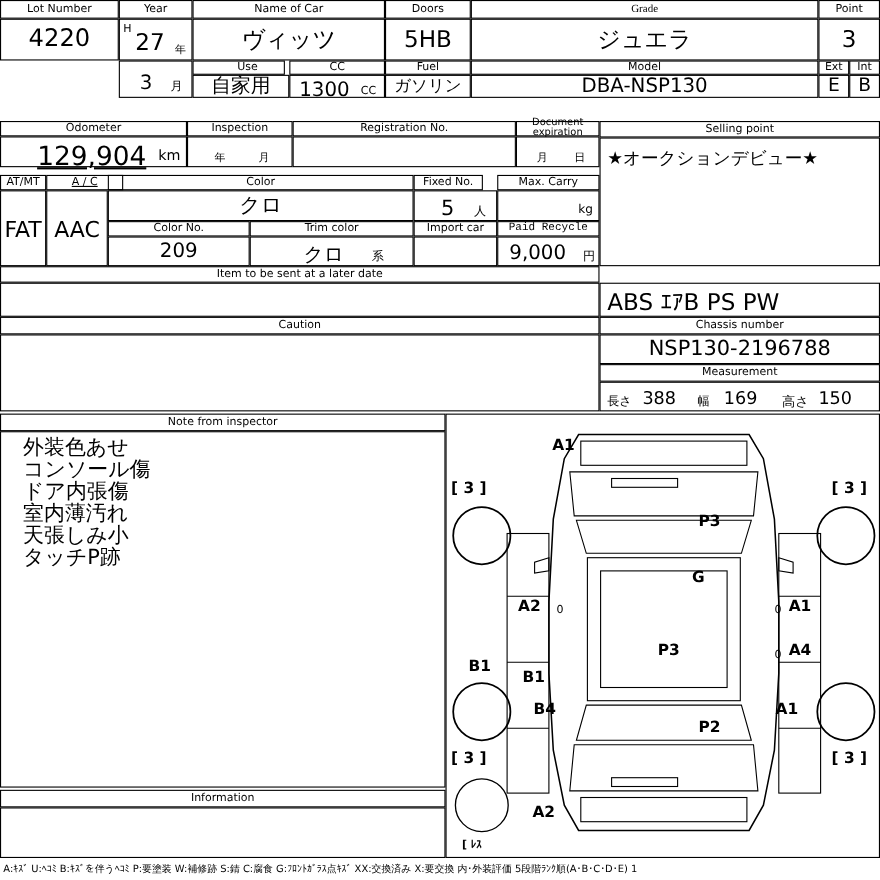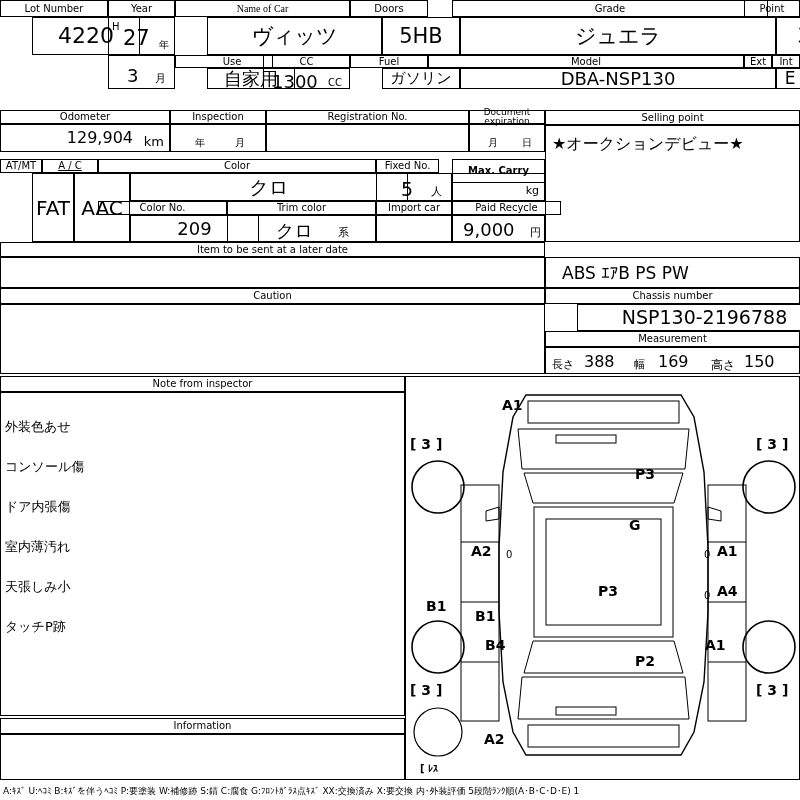--- a/index.html
+++ b/index.html
@@ -1,59 +1,59 @@
 <!DOCTYPE html>
 <html><head>
 <meta charset="utf-8">
 <style>
   html,body{margin:0;padding:0;background:#fff;}
   body{width:800px;height:800px;font-family:"DejaVu Sans","Liberation Sans",sans-serif;color:#000;}
   .sheet{position:relative;width:800px;height:800px;box-sizing:border-box;}
   .bx{position:absolute;box-sizing:border-box;border:1px solid #000;}
   .lbl{font-size:10px;text-align:center;line-height:1;display:flex;align-items:center;justify-content:center;}
-  .val{font-size:19px;text-align:center;line-height:1;display:flex;align-items:center;justify-content:center;font-family:"DejaVu Sans","Liberation Sans",sans-serif;margin-left:32px;}
+  .val{font-size:19px;text-align:center;line-height:1;display:flex;align-items:center;justify-content:center;font-family:"DejaVu Sans","Liberation Sans",sans-serif;}
   .xs{font-size:9px;}
-  .noteline{font-size:13px;line-height:20px;padding-left:4px;margin-top:20px;}
+  .noteline{font-size:19px;line-height:20px;padding-left:20px;}
   .legend{font-size:9px;line-height:11px;}
   .dlabel{position:absolute;font-size:14px;font-weight:bold;line-height:1;}
   .dsm{position:absolute;font-size:10px;line-height:1;}
 </style>
 </head>
 <body>
 
 <div class="sheet">
 
   <div class="bx lbl" style="left:0;top:0;width:108px;height:17px;">Lot Number</div>
   <div class="bx val" style="left:0;top:17px;width:108px;height:38px;font-size:22px;">4220</div>
 
   <div class="bx lbl" style="left:108px;top:0;width:67px;height:17px;">Year</div>
   <div class="bx" style="left:108px;top:17px;width:67px;height:38px;">
     <div style="position:absolute;left:3px;top:3px;font-size:10px;">H</div>
     <div style="position:absolute;left:14px;top:8px;font-size:21px;">27</div>
     <div style="position:absolute;left:50px;top:20px;font-size:10px;">年</div>
   </div>
 
-  <div class="bx lbl" style="left:175px;top:0;width:175px;height:17px;font-family:Liberation Serif, serif;">Name of Car</div>
+  <div class="bx lbl" style="left:175px;top:0;width:175px;height:17px;">Name of Car</div>
   <div class="bx val" style="left:175px;top:17px;width:175px;height:38px;font-size:21px;">ヴィッツ</div>
 
   <div class="bx lbl" style="left:350px;top:0;width:78px;height:17px;">Doors</div>
   <div class="bx val" style="left:350px;top:17px;width:78px;height:38px;font-size:21px;">5HB</div>
 
-  <div class="bx lbl" style="left:452px;top:0;width:316px;height:17px;">Grade</div>
+  <div class="bx lbl" style="left:428px;top:0;width:316px;height:17px;font-family:Liberation Serif, serif;">Grade</div>
   <div class="bx val" style="left:428px;top:17px;width:316px;height:38px;font-size:21px;">ジュエラ</div>
 
   <div class="bx lbl" style="left:744px;top:0;width:56px;height:17px;">Point</div>
   <div class="bx val" style="left:744px;top:17px;width:56px;height:38px;font-size:21px;">3</div>
 
   <div class="bx" style="left:108px;top:55px;width:67px;height:34px;">
     <div style="position:absolute;left:18px;top:9px;font-size:18px;">3</div>
     <div style="position:absolute;left:46px;top:15px;font-size:11px;">月</div>
   </div>
 
-  <div class="bx lbl" style="left:175px;top:55px;width:98px;height:13px;padding-left:16px;">Use</div>
+  <div class="bx lbl" style="left:175px;top:55px;width:84px;height:13px;padding-left:16px;">Use</div>
   <div class="bx val" style="left:175px;top:68px;width:88px;height:21px;font-size:18px;">自家用</div>
 
   <div class="bx lbl" style="left:263px;top:55px;width:87px;height:13px;">CC</div>
   <div class="bx" style="left:263px;top:68px;width:87px;height:21px;">
     <div style="position:absolute;left:8px;top:2px;font-size:18px;">1300</div>
     <div style="position:absolute;left:64px;top:8px;font-size:10px;">CC</div>
   </div>
 
   <div class="bx lbl" style="left:350px;top:55px;width:78px;height:13px;">Fuel</div>
   <div class="bx val" style="left:350px;top:68px;width:78px;height:21px;font-size:15px;">ガソリン</div>
@@ -61,61 +61,61 @@
   <div class="bx lbl" style="left:428px;top:55px;width:316px;height:13px;">Model</div>
   <div class="bx val" style="left:428px;top:68px;width:316px;height:21px;font-size:18px;">DBA-NSP130</div>
 
   <div class="bx lbl" style="left:744px;top:55px;width:28px;height:13px;">Ext</div>
   <div class="bx val" style="left:744px;top:68px;width:28px;height:21px;font-size:17px;">E</div>
   <div class="bx lbl" style="left:772px;top:55px;width:28px;height:13px;">Int</div>
   <div class="bx val" style="left:772px;top:68px;width:28px;height:21px;font-size:17px;">B</div>
 
   <div class="bx lbl" style="left:0;top:110px;width:170px;height:14px;">Odometer</div>
   <div class="bx" style="left:0;top:124px;width:170px;height:28px;">
-    <div style="position:absolute;right:36px;top:3px;font-size:16px;">129,904</div>
+    <div style="position:absolute;right:36px;top:3px;font-size:24px;text-decoration:underline;">129,904</div>
     <div style="position:absolute;right:5px;top:9px;font-size:13px;">km</div>
   </div>
 
   <div class="bx lbl" style="left:170px;top:110px;width:96px;height:14px;">Inspection</div>
   <div class="bx" style="left:170px;top:124px;width:96px;height:28px;">
     <div style="position:absolute;left:24px;top:11px;font-size:10px;">年</div>
     <div style="position:absolute;left:64px;top:11px;font-size:10px;">月</div>
   </div>
 
   <div class="bx lbl" style="left:266px;top:110px;width:203px;height:14px;">Registration No.</div>
   <div class="bx" style="left:266px;top:124px;width:203px;height:28px;"></div>
 
   <div class="bx lbl xs" style="left:469px;top:110px;width:76px;height:14px;">Document expiration</div>
   <div class="bx" style="left:469px;top:124px;width:76px;height:28px;">
     <div style="position:absolute;left:18px;top:11px;font-size:10px;">月</div>
     <div style="position:absolute;left:52px;top:11px;font-size:10px;">日</div>
   </div>
 
   <div class="bx lbl" style="left:0;top:159px;width:42px;height:14px;">AT/MT</div>
-  <div class="bx lbl" style="left:42px;top:159px;width:56px;height:14px;text-decoration:underline;">A / C</div>
+  <div class="bx lbl" style="left:42px;top:159px;width:70px;height:14px;text-decoration:underline;">A / C</div>
   <div class="bx lbl" style="left:98px;top:159px;width:278px;height:14px;">Color</div>
   <div class="bx lbl" style="left:376px;top:159px;width:63px;height:14px;">Fixed No.</div>
-  <div class="bx lbl" style="left:452px;top:159px;width:93px;height:24px;font-weight:bold;">Max. Carry</div>
+  <div class="bx lbl" style="left:452px;top:159px;width:93px;height:14px;">Max. Carry</div>
 
   <div class="bx val" style="left:0;top:173px;width:42px;height:69px;font-size:20px;">FAT</div>
   <div class="bx val" style="left:42px;top:173px;width:56px;height:69px;font-size:20px;">AAC</div>
 
   <div class="bx val" style="left:98px;top:173px;width:278px;height:28px;font-size:19px;">クロ</div>
   <div class="bx" style="left:376px;top:173px;width:76px;height:28px;">
     <div style="position:absolute;left:24px;top:4px;font-size:19px;">5</div>
     <div style="position:absolute;left:54px;top:10px;font-size:11px;">人</div>
   </div>
   <div class="bx" style="left:452px;top:173px;width:93px;height:28px;">
     <div style="position:absolute;right:5px;top:10px;font-size:11px;">kg</div>
   </div>
 
   <div class="bx lbl" style="left:98px;top:201px;width:129px;height:14px;text-align:center;">Color No.</div>
   <div class="bx lbl" style="left:227px;top:201px;width:149px;height:14px;">Trim color</div>
   <div class="bx lbl" style="left:376px;top:201px;width:76px;height:14px;">Import car</div>
-  <div class="bx lbl" style="left:452px;top:201px;width:109px;height:14px;">Paid Recycle</div>
+  <div class="bx lbl" style="left:452px;top:201px;width:93px;height:14px;font-family:Liberation Mono, monospace;">Paid Recycle</div>
 
   <div class="bx val" style="left:98px;top:215px;width:129px;height:27px;font-size:18px;">209</div>
   <div class="bx" style="left:227px;top:215px;width:149px;height:27px;">
     <div style="position:absolute;left:48px;top:3px;font-size:18px;">クロ</div>
     <div style="position:absolute;left:110px;top:9px;font-size:11px;">系</div>
   </div>
   <div class="bx" style="left:376px;top:215px;width:76px;height:27px;"></div>
   <div class="bx" style="left:452px;top:215px;width:93px;height:27px;">
     <div style="position:absolute;left:10px;top:3px;font-size:18px;">9,000</div>
     <div style="position:absolute;right:3px;top:9px;font-size:11px;">円</div>
@@ -139,21 +139,21 @@
 
   <div class="bx lbl" style="left:0;top:718px;width:405px;height:16px;">Information</div>
   <div class="bx" style="left:0;top:734px;width:405px;height:46px;"></div>
 
   <div class="bx lbl" style="left:545px;top:110px;width:255px;height:15px;">Selling point</div>
   <div class="bx" style="left:545px;top:125px;width:255px;height:117px;">
     <div style="position:absolute;left:6px;top:8px;font-size:16px;">★オークションデビュー★</div>
   </div>
 
   <div class="bx" style="left:545px;top:257px;width:255px;height:31px;">
-    <div style="position:absolute;left:16px;top:5px;font-size:17px;">ABS ｴｱB PS PW</div>
+    <div style="position:absolute;left:6px;top:5px;font-size:21px;">ABS ｴｱB PS PW</div>
   </div>
 
   <div class="bx lbl" style="left:545px;top:288px;width:255px;height:16px;">Chassis number</div>
   <div class="bx val" style="left:545px;top:304px;width:255px;height:27px;font-size:19px;">NSP130-2196788</div>
 
   <div class="bx lbl" style="left:545px;top:331px;width:255px;height:16px;">Measurement</div>
   <div class="bx" style="left:545px;top:347px;width:255px;height:27px;">
     <div style="position:absolute;left:6px;top:9px;font-size:11px;">長さ</div>
     <div style="position:absolute;left:38px;top:4px;font-size:16px;">388</div>
     <div style="position:absolute;left:88px;top:9px;font-size:11px;">幅</div>

